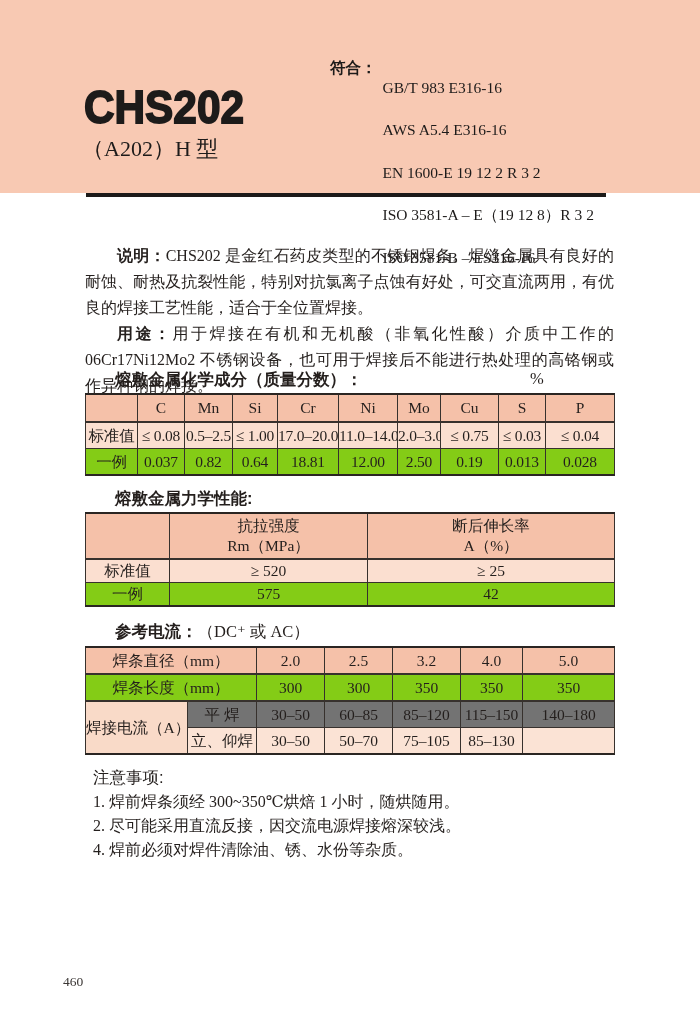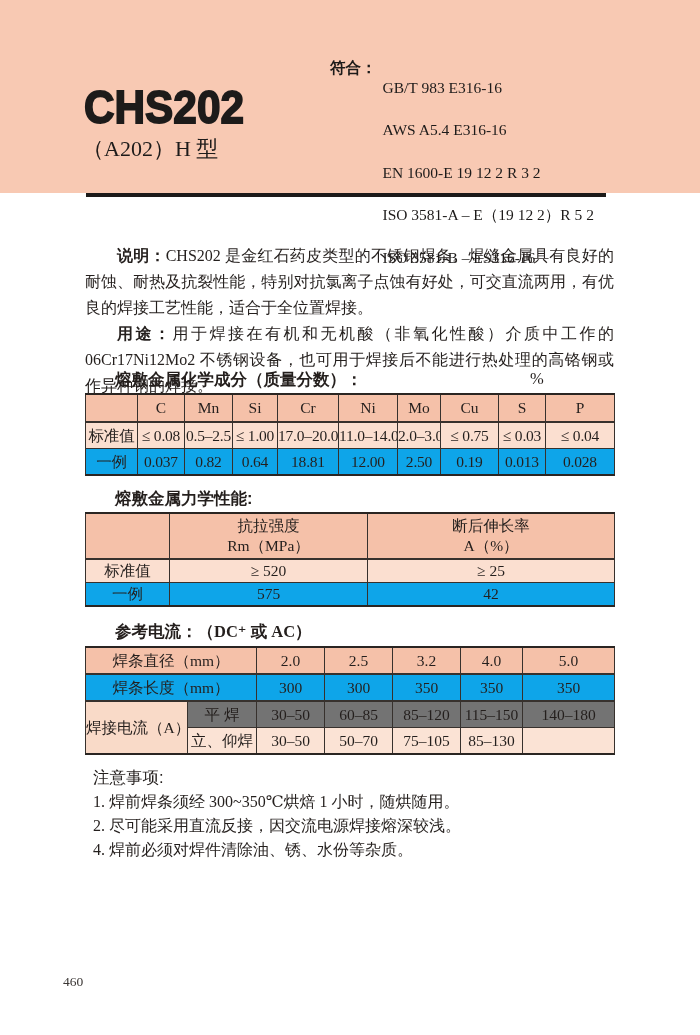--- a/index.html
+++ b/index.html
@@ -22,34 +22,34 @@
   .bar{position:absolute;left:86px;top:193px;width:520px;height:4px;background:#1c1a19;}
   
   .desc{position:absolute;left:85px;top:243px;width:529px;}
   .desc p{margin:0;font-size:16px;line-height:26px;text-align:justify;text-indent:2em;}
   .plabel{font-family:"Liberation Sans","DejaVu Sans",sans-serif;font-weight:bold;}
   
   .sec-title{
     position:absolute;left:85px;width:529px;padding-left:30px;box-sizing:border-box;
     font-family:"Liberation Sans","DejaVu Sans",sans-serif;font-weight:bold;font-size:16.5px;line-height:20px;white-space:nowrap;
   }
-  .sec-title .detail{font-family:"Liberation Serif","DejaVu Serif",serif;font-weight:bold;}
+  .sec-title .detail{font-family:"Liberation Serif","DejaVu Serif",serif;font-weight:normal;}
   .chem-title{top:369px;}
   .chem-title .unit{position:absolute;left:445px;top:0;font-family:"Liberation Serif","DejaVu Serif",serif;font-weight:normal;}
   .mech-title{top:488px;}
   .cur-title{top:621px;}
   
   table{position:absolute;left:85px;border-collapse:collapse;table-layout:fixed;width:529px;
         font-size:15.5px;color:#241f1d;}
   td{border:1px solid #37312d;text-align:center;vertical-align:middle;padding:0;line-height:1.15;
      overflow:hidden;white-space:nowrap;}
   table{border-top:2.5px solid #2a2522;border-bottom:2.5px solid #2a2522;}
   tr.thead>td{background:#f5c1a9;border-bottom-width:2px;}
   .r-mid>td{background:#fbdfd0;}
-  .r-light>td{background:#0ea5e9;}
+  .r-light>td{background:#84cc16;}
   .chem{top:393px;}
   .chem td{height:25px;letter-spacing:-0.2px;}
   .chem tr.thead>td{height:26px;letter-spacing:0;}
   .mech{top:512px;}
   .mech tr.thead>td{height:44px;line-height:20px;}
   .mech td{height:22px;}
   .cur{top:646px;}
   .cur td{height:25px;}
   .cur tr.rowA>td{border-bottom-width:2px;}
   .cur .r3bg{background:#737373;}
@@ -69,21 +69,21 @@
 
   <div class="hero">
     <h1 class="model">CHS202</h1>
     <div class="variant">（A202）H 型</div>
     <div class="standards">
       <span class="std-label">符合：</span>
       <div class="std-list">
         <div>GB/T 983 E316-16</div>
         <div>AWS A5.4 E316-16</div>
         <div>EN 1600-E 19 12 2 R 3 2</div>
-        <div>ISO 3581-A – E（19 12 2）R 5 2</div>
+        <div>ISO 3581-A – E（19 12 8）R 3 2</div>
         <div>ISO 3581-B – ES316-16</div>
       </div>
     </div>
   </div>
 
   <div class="bar"></div>
 
   <div class="desc">
     <p><span class="plabel">说明：</span><span>CHS202 是金红石药皮类型的不锈钢焊条。焊缝金属具有良好的耐蚀、耐热及抗裂性能，特别对抗氯离子点蚀有好处，可交直流两用，有优良的焊接工艺性能，适合于全位置焊接。</span></p>
     <p><span class="plabel">用途：</span><span>用于焊接在有机和无机酸（非氧化性酸）介质中工作的 06Cr17Ni12Mo2 不锈钢设备，也可用于焊接后不能进行热处理的高铬钢或作异种钢的焊接。</span></p>

